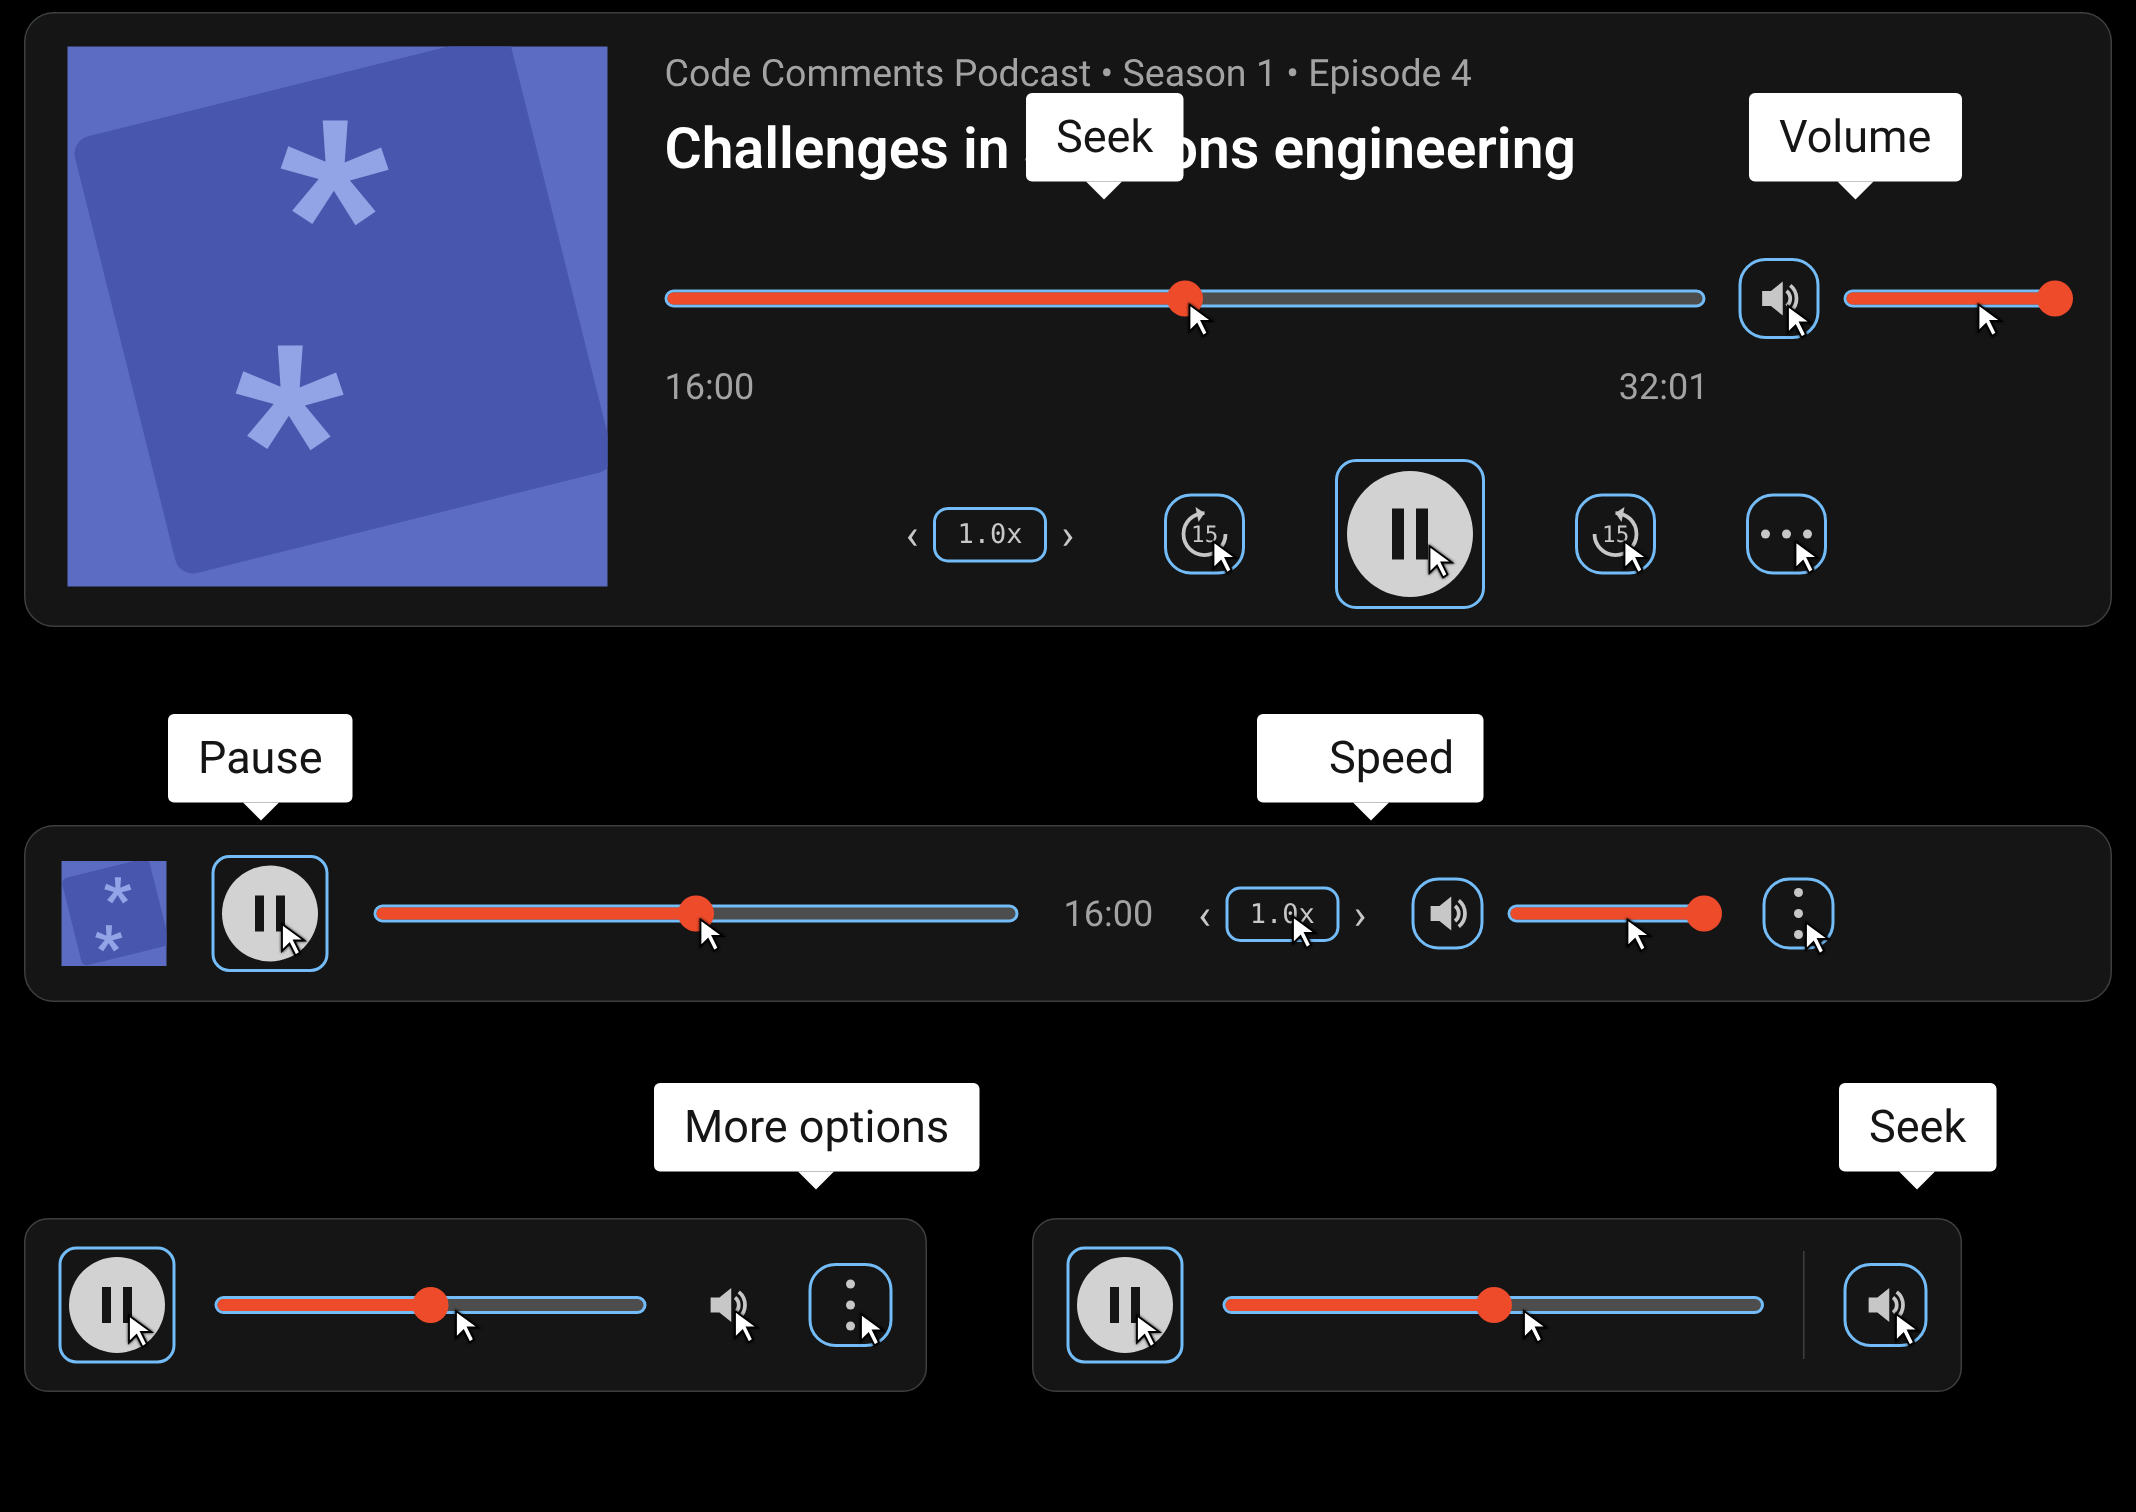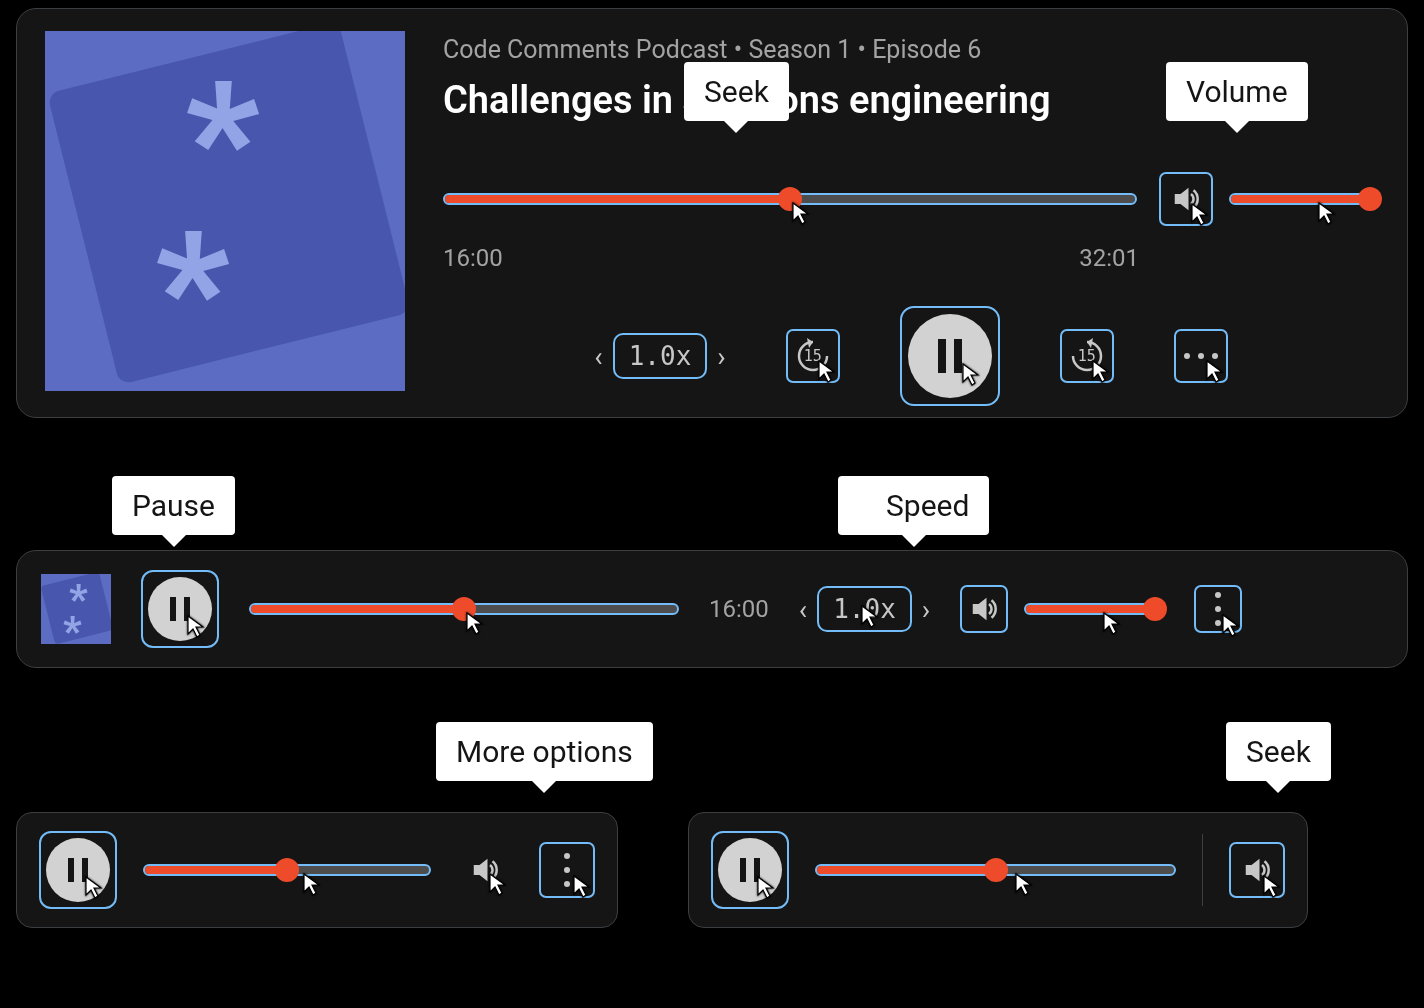--- a/index.html
+++ b/index.html
@@ -74,21 +74,21 @@
     position: absolute; width: 24px; height: 24px; border-radius: 50%;
     background: #ee4b2b;
     top: 50%; transform: translate(-50%,-50%);
   }
 
   .vol-box { display: flex; align-items: center; gap: 16px; }
 
   .icon-btn {
     width: 54px; height: 54px;
     border: 2px solid #73bcf7;
-    border-radius: 7px;
+    border-radius: 18px;
     display: flex; align-items: center; justify-content: center;
     color: #c7c7c7;
     background: transparent;
     position: relative;
   }
   .icon-btn.lg { width: 100px; height: 100px; border-radius: 14px; }
   .pause-disc {
     width: 84px; height: 84px; border-radius: 50%;
     background: #d2d2d2;
     display: flex; align-items: center; justify-content: center;
@@ -101,21 +101,21 @@
   .controls-row {
     display: flex; align-items: center; justify-content: center;
     gap: 60px; margin-top: 34px;
   }
   .speed-group { display: flex; align-items: center; gap: 10px; }
   .chev { color:#c7c7c7; font-size: 28px; }
   .speed-pill {
     border: 2px solid #73bcf7; border-radius: 10px;
     padding: 6px 14px;
     font-family: ui-monospace, Menlo, monospace;
-    font-size: 26px; color: #c7c7c7;
+    font-size: 18px; color: #c7c7c7;
     position: relative;
   }
 
   
   .vol-track {
     position: relative; height: 12px; width: 150px; border-radius: 6px;
     background: #4d4d4d; border: 2px solid #73bcf7;
   }
   .vol-fill { position:absolute; left:0; top:0; bottom:0; background:#ee4b2b; border-radius:6px 0 0 6px; }
   .vol-thumb { position:absolute; width:24px; height:24px; border-radius:50%; background:#ee4b2b; top:50%; transform:translate(-50%,-50%); }
@@ -206,21 +206,21 @@
 </style>
 </head>
 <body>
 
 <div class="card card-lg">
   <div class="artwork">
     <span class="asterisk ast1">*</span>
     <span class="asterisk ast2">*</span>
   </div>
   <div class="main-col">
-    <div class="subtitle">Code Comments Podcast • Season 1 • Episode 6</div>
+    <div class="subtitle">Code Comments Podcast • Season 1 • Episode 4</div>
     <div class="title">Challenges in solutions engineering</div>
 
     <div class="seek-row">
       <div class="seek-track" style="flex:1;">
         <div class="seek-fill" style="width:50%"></div>
         <div class="seek-thumb" style="left:50%"></div>
         <div class="cursor" style="left:50%; top:6px;">
           <svg viewBox="0 0 24 24">
               <path d="M3 2 L3 20 L8 15 L12 23 L15 21 L11 13 L18 13 Z" fill="#fff" stroke="#000" stroke-width="1.2"></path>
             </svg>

